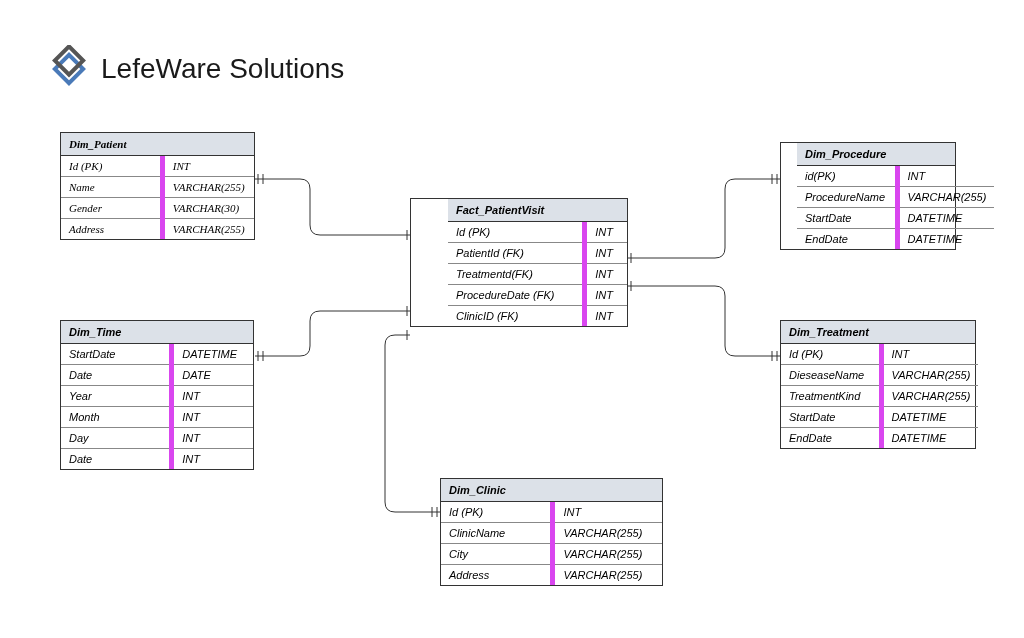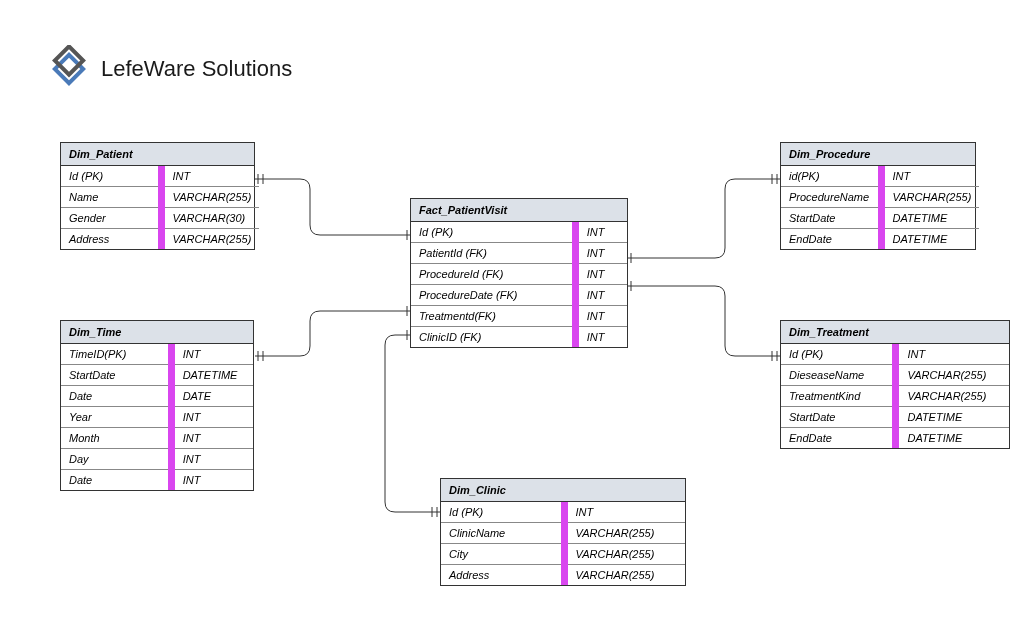--- a/index.html
+++ b/index.html
@@ -17,21 +17,21 @@
       top: 45px;
       display: flex;
       align-items: center;
       gap: 8px;
     }
     .logo-icon {
       width: 48px;
       height: 48px;
     }
     .logo-text {
-      font-size: 22px;
+      font-size: 28px;
       font-weight: 400;
       color: #1a1a1a;
     }
     .canvas {
       position: absolute;
       inset: 0;
     }
     .entity-table {
       position: absolute;
       border: 1px solid #333;
@@ -54,21 +54,21 @@
       display: table-row;
     }
     .entity-cell {
       display: table-cell;
       padding: 4px 8px;
       border-top: 1px solid #888;
       font-style: italic;
       white-space: nowrap;
     }
     .entity-cell:first-child {
-      border-right: 7px solid #d946ef;
+      border-right: 5px solid #d946ef;
       min-width: 100px;
     }
     .entity-body .entity-row:first-child .entity-cell {
       border-top: none;
     }
     svg.connectors {
       position: absolute;
       inset: 0;
       width: 1024px;
       height: 638px;
@@ -115,21 +115,21 @@
       <line x1="772" y1="174" x2="772" y2="184"></line>
       <line x1="631" y1="253" x2="631" y2="263"></line>
 
       <path d="M 780 356 L 735 356 Q 725 356 725 346 L 725 296 Q 725 286 715 286 L 628 286"></path>
       <line x1="777" y1="351" x2="777" y2="361"></line>
       <line x1="772" y1="351" x2="772" y2="361"></line>
       <line x1="631" y1="281" x2="631" y2="291"></line>
     </g>
   </svg>
 
-  <div class="entity-table" style="left:60px; top:142px; width:195px;">
+  <div class="entity-table" style="left:60px; top:132px; width:195px;font-family:Liberation Serif, serif;">
     <div class="entity-header">Dim_Patient</div>
     <div class="entity-body">
         <div class="entity-row">
           <div class="entity-cell">Id (PK)</div>
           <div class="entity-cell">INT</div>
         </div>
         <div class="entity-row">
           <div class="entity-cell">Name</div>
           <div class="entity-cell">VARCHAR(255)</div>
         </div>
@@ -141,24 +141,20 @@
           <div class="entity-cell">Address</div>
           <div class="entity-cell">VARCHAR(255)</div>
         </div>
       </div>
   </div>
 
   <div class="entity-table" style="left:60px; top:320px; width:194px;">
     <div class="entity-header">Dim_Time</div>
     <div class="entity-body">
         <div class="entity-row">
-          <div class="entity-cell">TimeID(PK)</div>
-          <div class="entity-cell">INT</div>
-        </div>
-        <div class="entity-row">
           <div class="entity-cell">StartDate</div>
           <div class="entity-cell">DATETIME</div>
         </div>
         <div class="entity-row">
           <div class="entity-cell">Date</div>
           <div class="entity-cell">DATE</div>
         </div>
         <div class="entity-row">
           <div class="entity-cell">Year</div>
           <div class="entity-cell">INT</div>
@@ -171,51 +167,47 @@
           <div class="entity-cell">Day</div>
           <div class="entity-cell">INT</div>
         </div>
         <div class="entity-row">
           <div class="entity-cell">Date</div>
           <div class="entity-cell">INT</div>
         </div>
       </div>
   </div>
 
-  <div class="entity-table" style="left:410px; top:198px; width:218px;">
+  <div class="entity-table" style="left:410px; top:198px; width:218px;padding-left:37px;">
     <div class="entity-header">Fact_PatientVisit</div>
     <div class="entity-body">
         <div class="entity-row">
           <div class="entity-cell">Id (PK)</div>
           <div class="entity-cell">INT</div>
         </div>
         <div class="entity-row">
           <div class="entity-cell">PatientId (FK)</div>
           <div class="entity-cell">INT</div>
         </div>
         <div class="entity-row">
-          <div class="entity-cell">ProcedureId (FK)</div>
+          <div class="entity-cell">Treatmentd(FK)</div>
           <div class="entity-cell">INT</div>
         </div>
         <div class="entity-row">
           <div class="entity-cell">ProcedureDate (FK)</div>
           <div class="entity-cell">INT</div>
         </div>
         <div class="entity-row">
-          <div class="entity-cell">Treatmentd(FK)</div>
-          <div class="entity-cell">INT</div>
-        </div>
-        <div class="entity-row">
           <div class="entity-cell">ClinicID (FK)</div>
           <div class="entity-cell">INT</div>
         </div>
       </div>
   </div>
 
-  <div class="entity-table" style="left:780px; top:142px; width:196px;">
+  <div class="entity-table" style="left:780px; top:142px; width:176px;padding-left:16px;">
     <div class="entity-header">Dim_Procedure</div>
     <div class="entity-body">
         <div class="entity-row">
           <div class="entity-cell">id(PK)</div>
           <div class="entity-cell">INT</div>
         </div>
         <div class="entity-row">
           <div class="entity-cell">ProcedureName</div>
           <div class="entity-cell">VARCHAR(255)</div>
         </div>
@@ -223,21 +215,21 @@
           <div class="entity-cell">StartDate</div>
           <div class="entity-cell">DATETIME</div>
         </div>
         <div class="entity-row">
           <div class="entity-cell">EndDate</div>
           <div class="entity-cell">DATETIME</div>
         </div>
       </div>
   </div>
 
-  <div class="entity-table" style="left:780px; top:320px; width:230px;">
+  <div class="entity-table" style="left:780px; top:320px; width:196px;">
     <div class="entity-header">Dim_Treatment</div>
     <div class="entity-body">
         <div class="entity-row">
           <div class="entity-cell">Id (PK)</div>
           <div class="entity-cell">INT</div>
         </div>
         <div class="entity-row">
           <div class="entity-cell">DieseaseName</div>
           <div class="entity-cell">VARCHAR(255)</div>
         </div>
@@ -249,21 +241,21 @@
           <div class="entity-cell">StartDate</div>
           <div class="entity-cell">DATETIME</div>
         </div>
         <div class="entity-row">
           <div class="entity-cell">EndDate</div>
           <div class="entity-cell">DATETIME</div>
         </div>
       </div>
   </div>
 
-  <div class="entity-table" style="left:440px; top:478px; width:246px;">
+  <div class="entity-table" style="left:440px; top:478px; width:223px;">
     <div class="entity-header">Dim_Clinic</div>
     <div class="entity-body">
         <div class="entity-row">
           <div class="entity-cell">Id (PK)</div>
           <div class="entity-cell">INT</div>
         </div>
         <div class="entity-row">
           <div class="entity-cell">ClinicName</div>
           <div class="entity-cell">VARCHAR(255)</div>
         </div>

